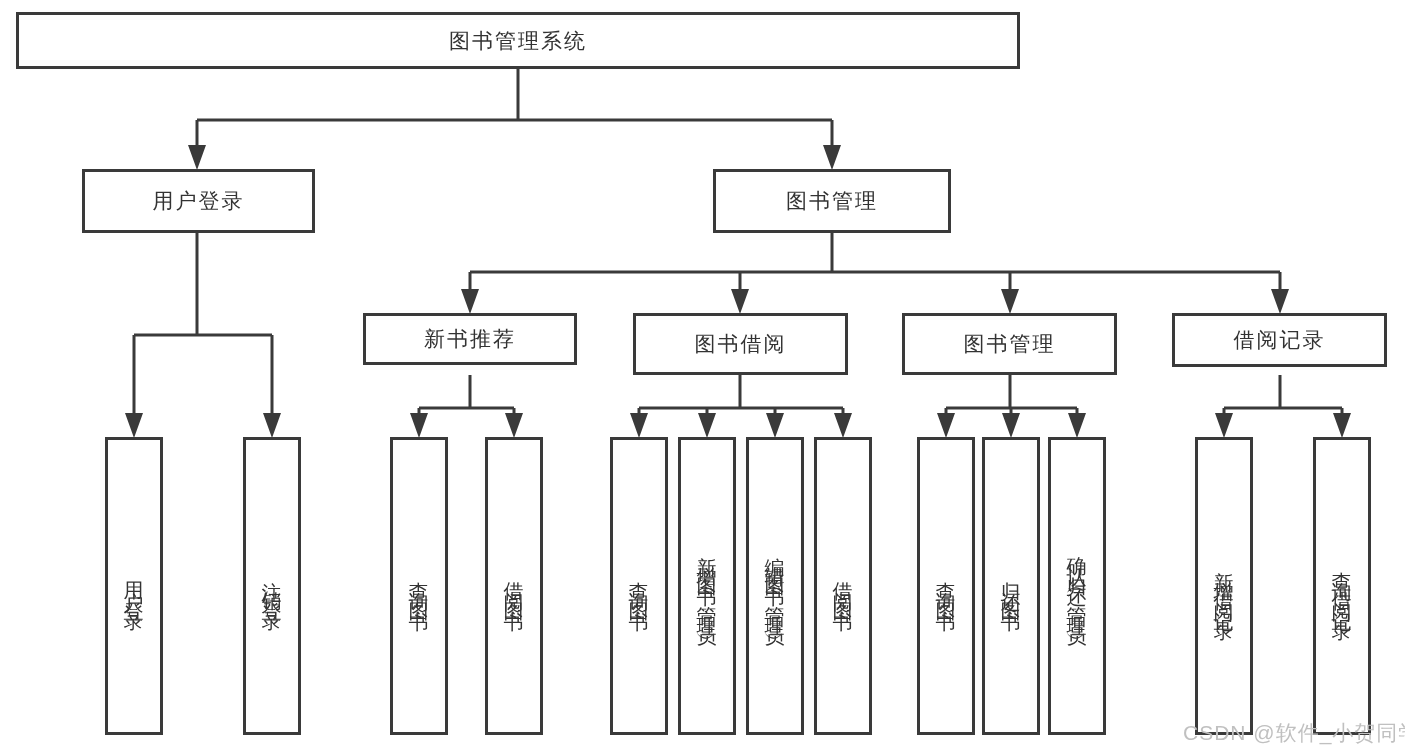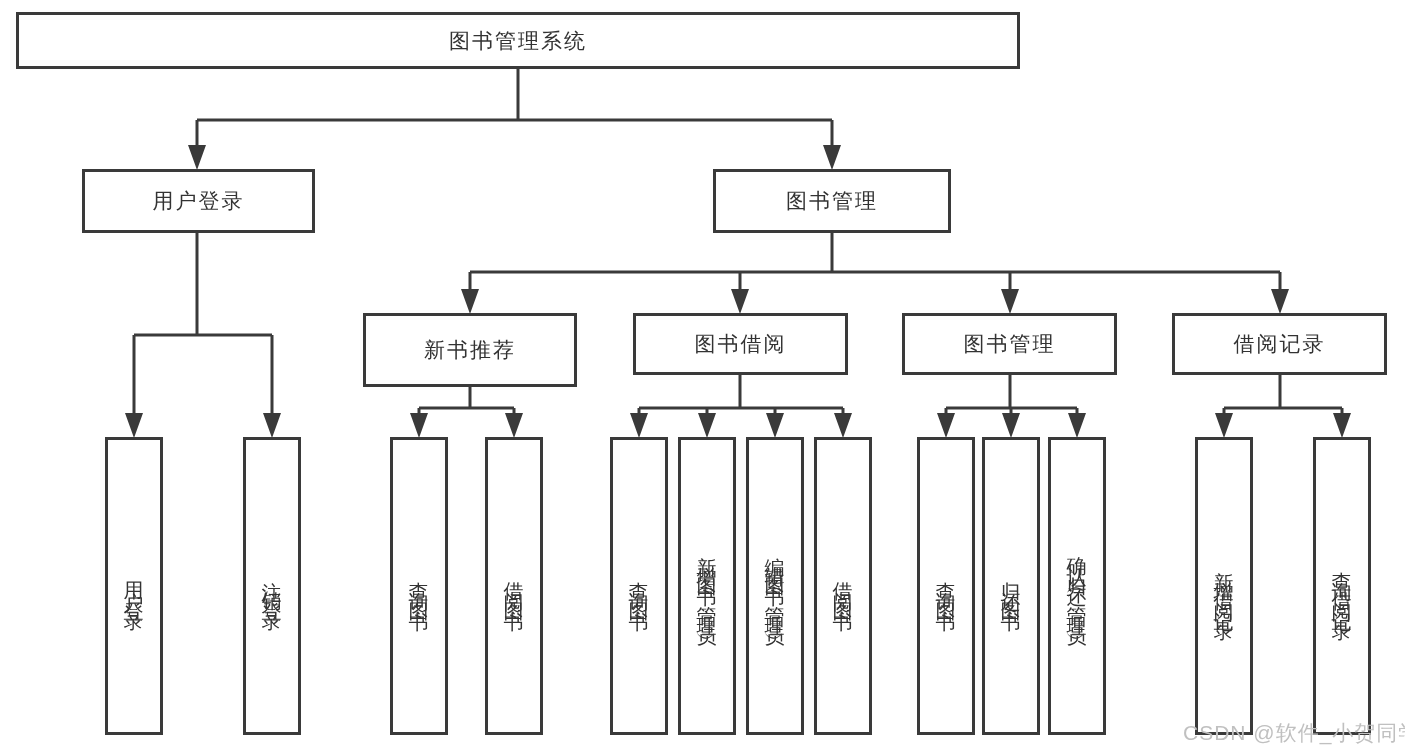--- a/index.html
+++ b/index.html
@@ -95,30 +95,30 @@
     <span class="h-label">图书管理系统</span>
   </div>
 
   <div class="node" style="left:82px; top:169px; width:233px; height:64px;">
     <span class="h-label">用户登录</span>
   </div>
   <div class="node" style="left:713px; top:169px; width:238px; height:64px;">
     <span class="h-label">图书管理</span>
   </div>
 
-  <div class="node" style="left:363px; top:313px; width:214px; height:74px;">
+  <div class="node" style="left:363px; top:313px; width:214px; height:52px;">
     <span class="h-label">新书推荐</span>
   </div>
   <div class="node" style="left:633px; top:313px; width:215px; height:62px;">
     <span class="h-label">图书借阅</span>
   </div>
   <div class="node" style="left:902px; top:313px; width:215px; height:62px;">
     <span class="h-label">图书管理</span>
   </div>
-  <div class="node" style="left:1172px; top:313px; width:215px; height:62px;">
+  <div class="node" style="left:1172px; top:313px; width:215px; height:54px;">
     <span class="h-label">借阅记录</span>
   </div>
 
   <div class="node" style="left:105px; top:437px; width:58px; height:298px;">
     <span class="v-label">用户登录</span>
   </div>
   <div class="node" style="left:243px; top:437px; width:58px; height:298px;">
     <span class="v-label">注销登录</span>
   </div>
 

